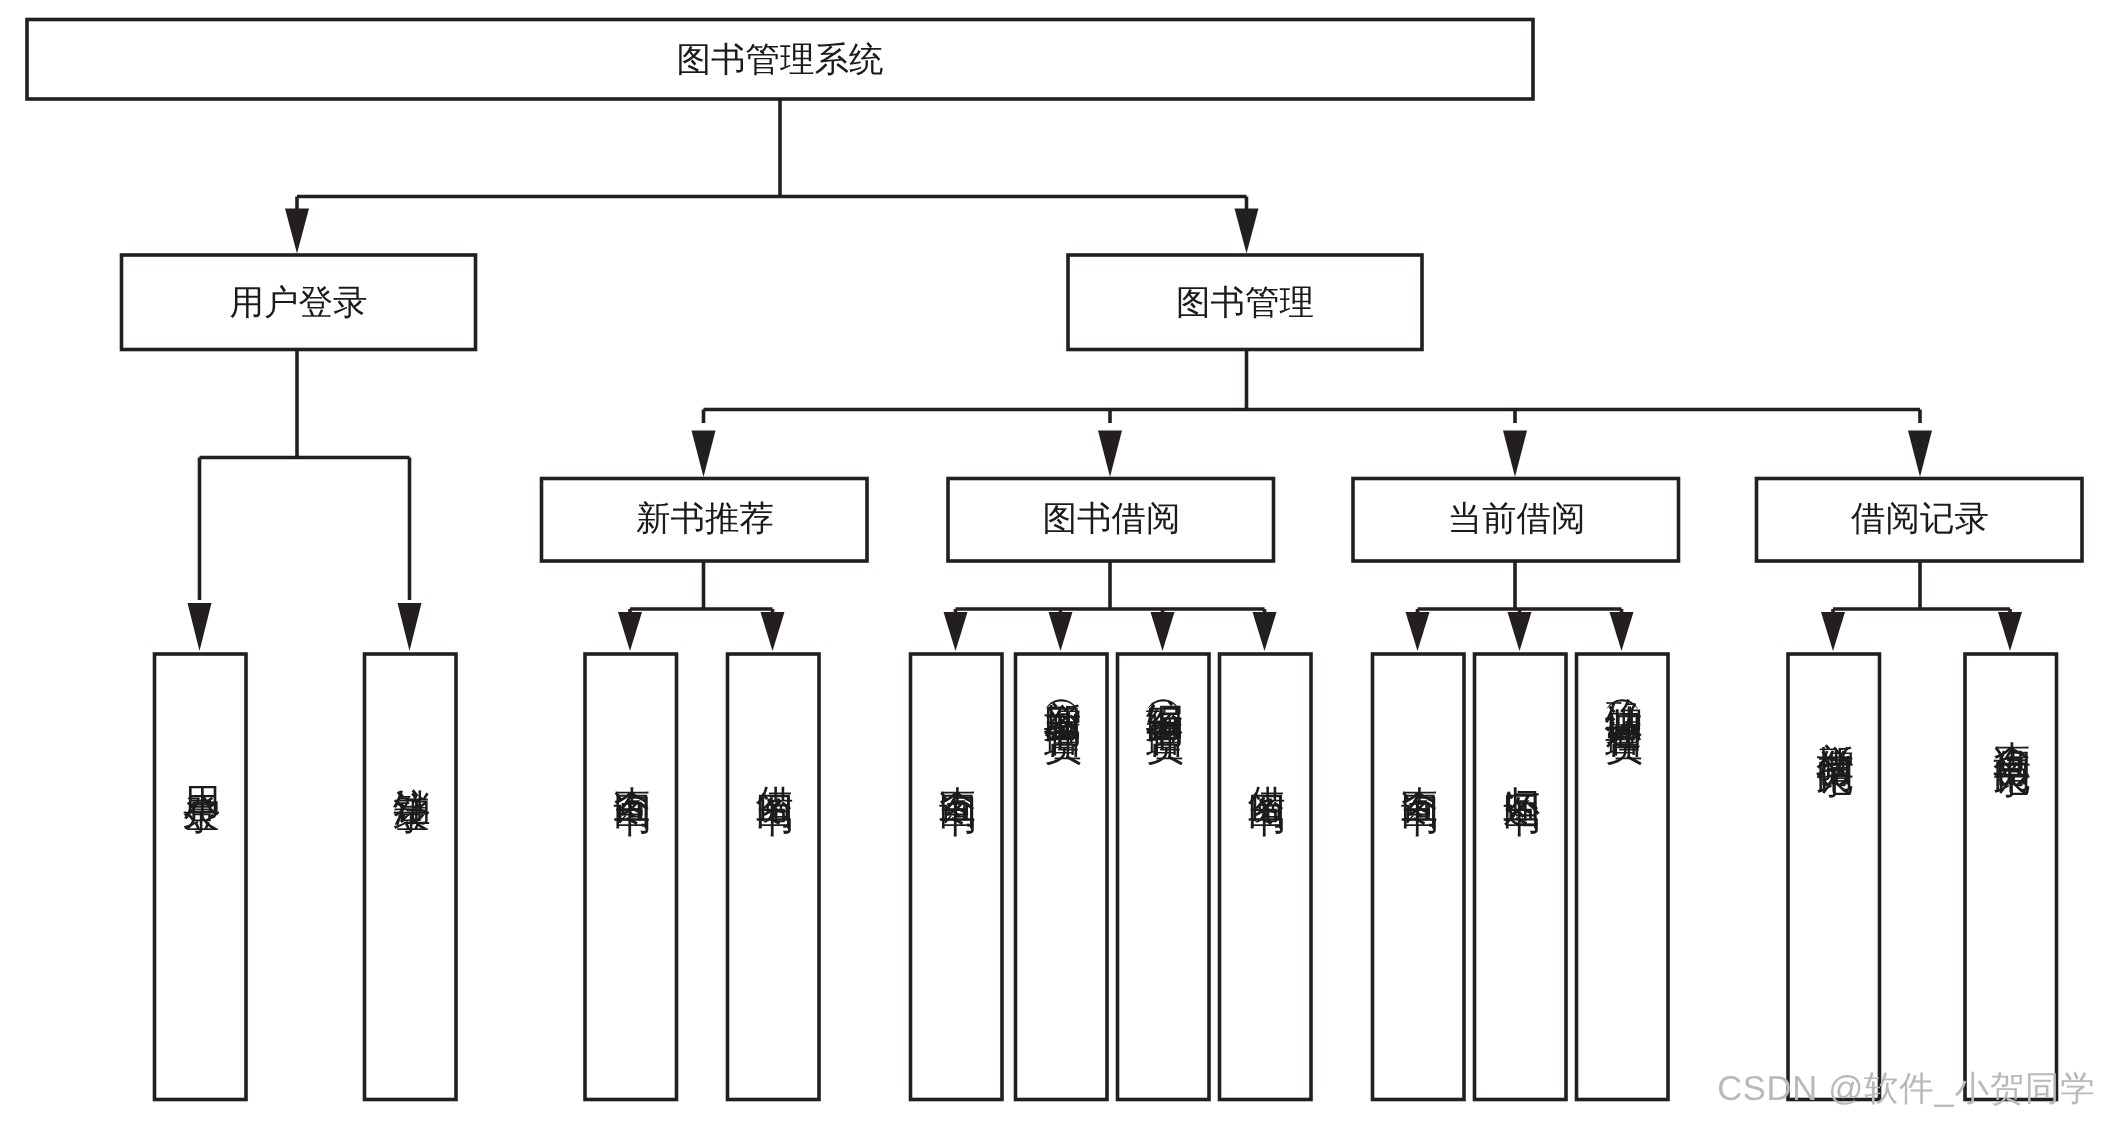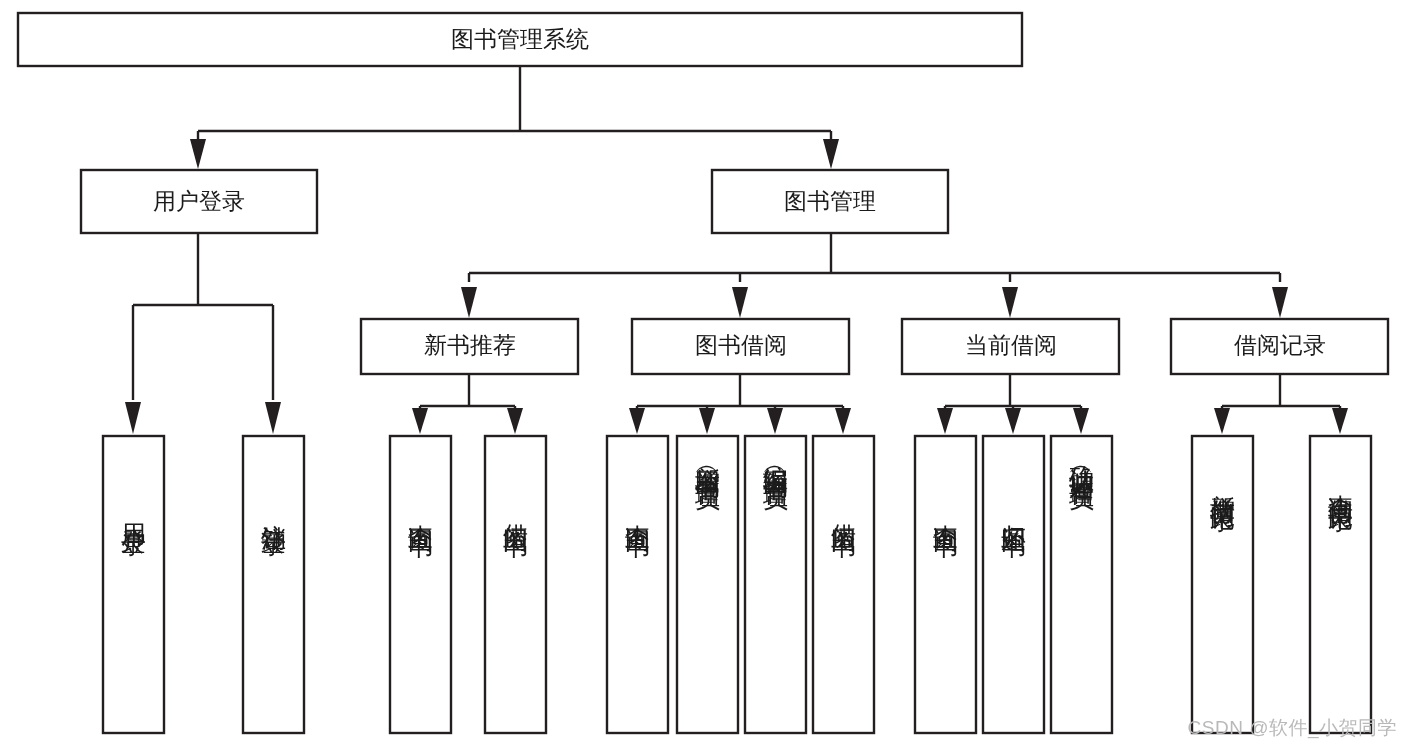--- a/index.html
+++ b/index.html
@@ -56,21 +56,21 @@
     line-height: 1;
     color: #1b1b1b;
     letter-spacing: 3px;
     white-space: nowrap;
   }
   .watermark {
     position: absolute;
     right: 8px;
     bottom: 6px;
     font-family: "Liberation Sans", "DejaVu Sans", sans-serif;
-    font-size: 19px;
+    font-size: 23px;
     color: #b9b9b9;
     letter-spacing: 0.5px;
     white-space: nowrap;
     user-select: none;
   }
 </style>
 </head>
 <body>
 
 <svg id="diagram" viewBox="0 0 1405 747" xmlns="http://www.w3.org/2000/svg">

